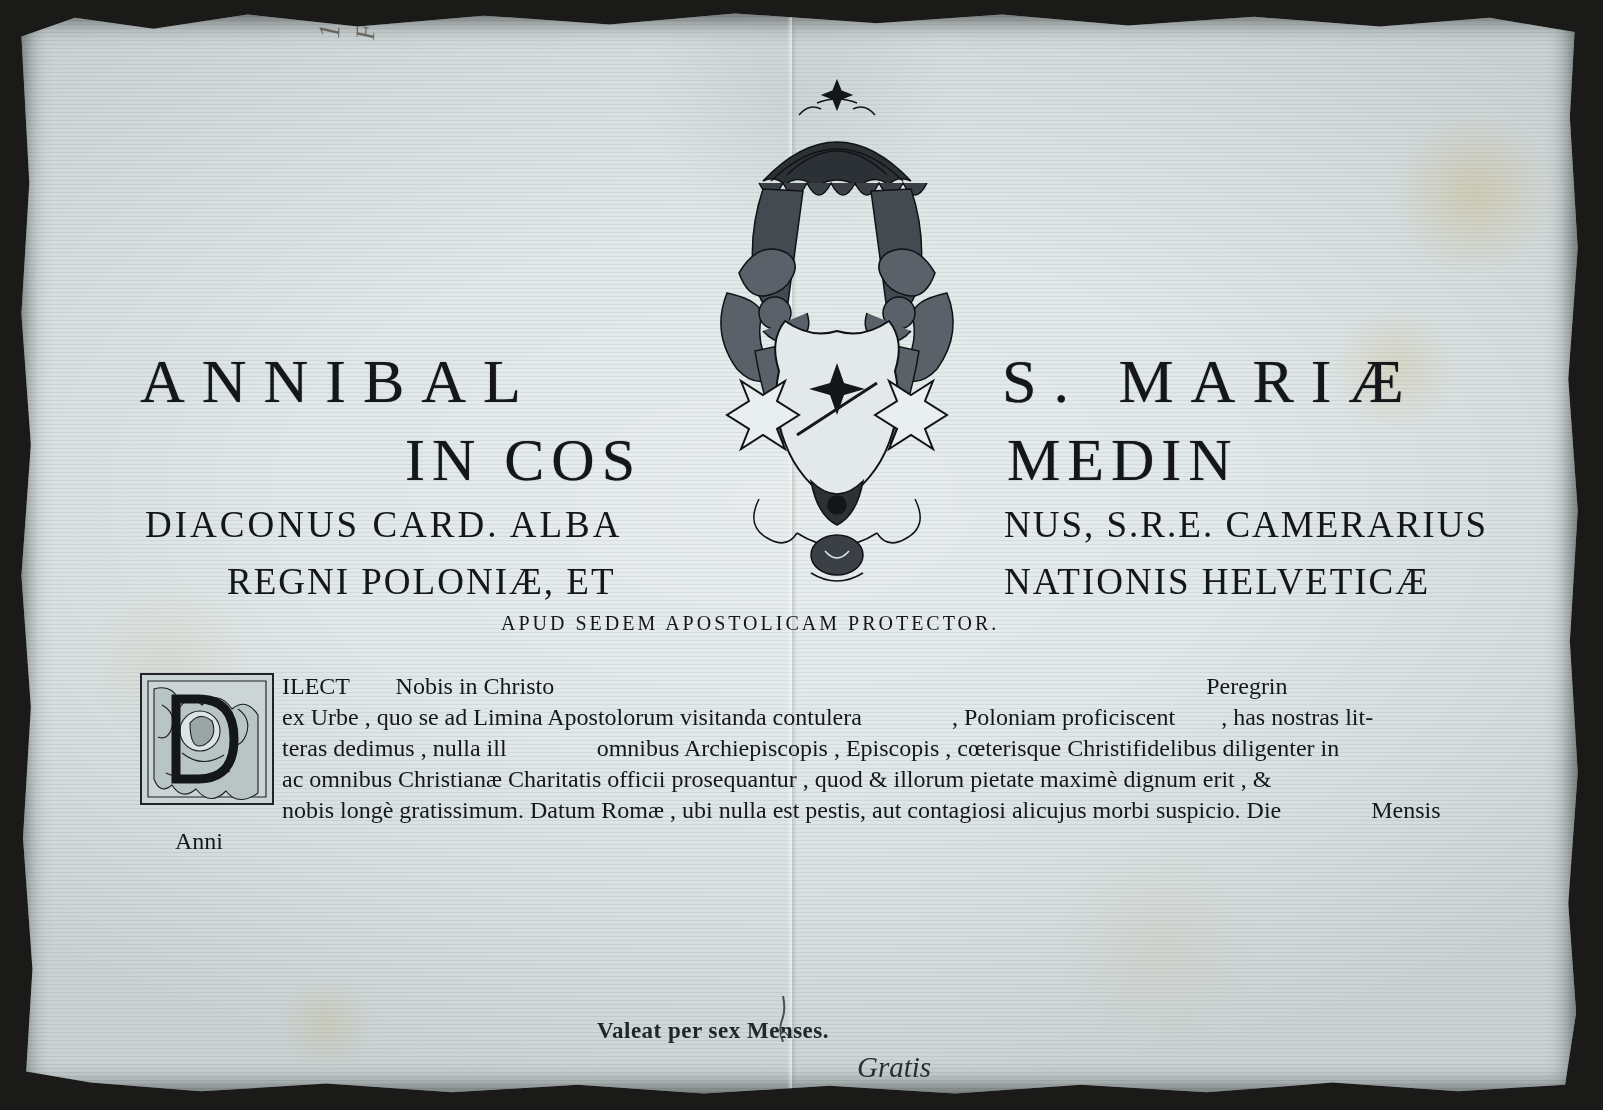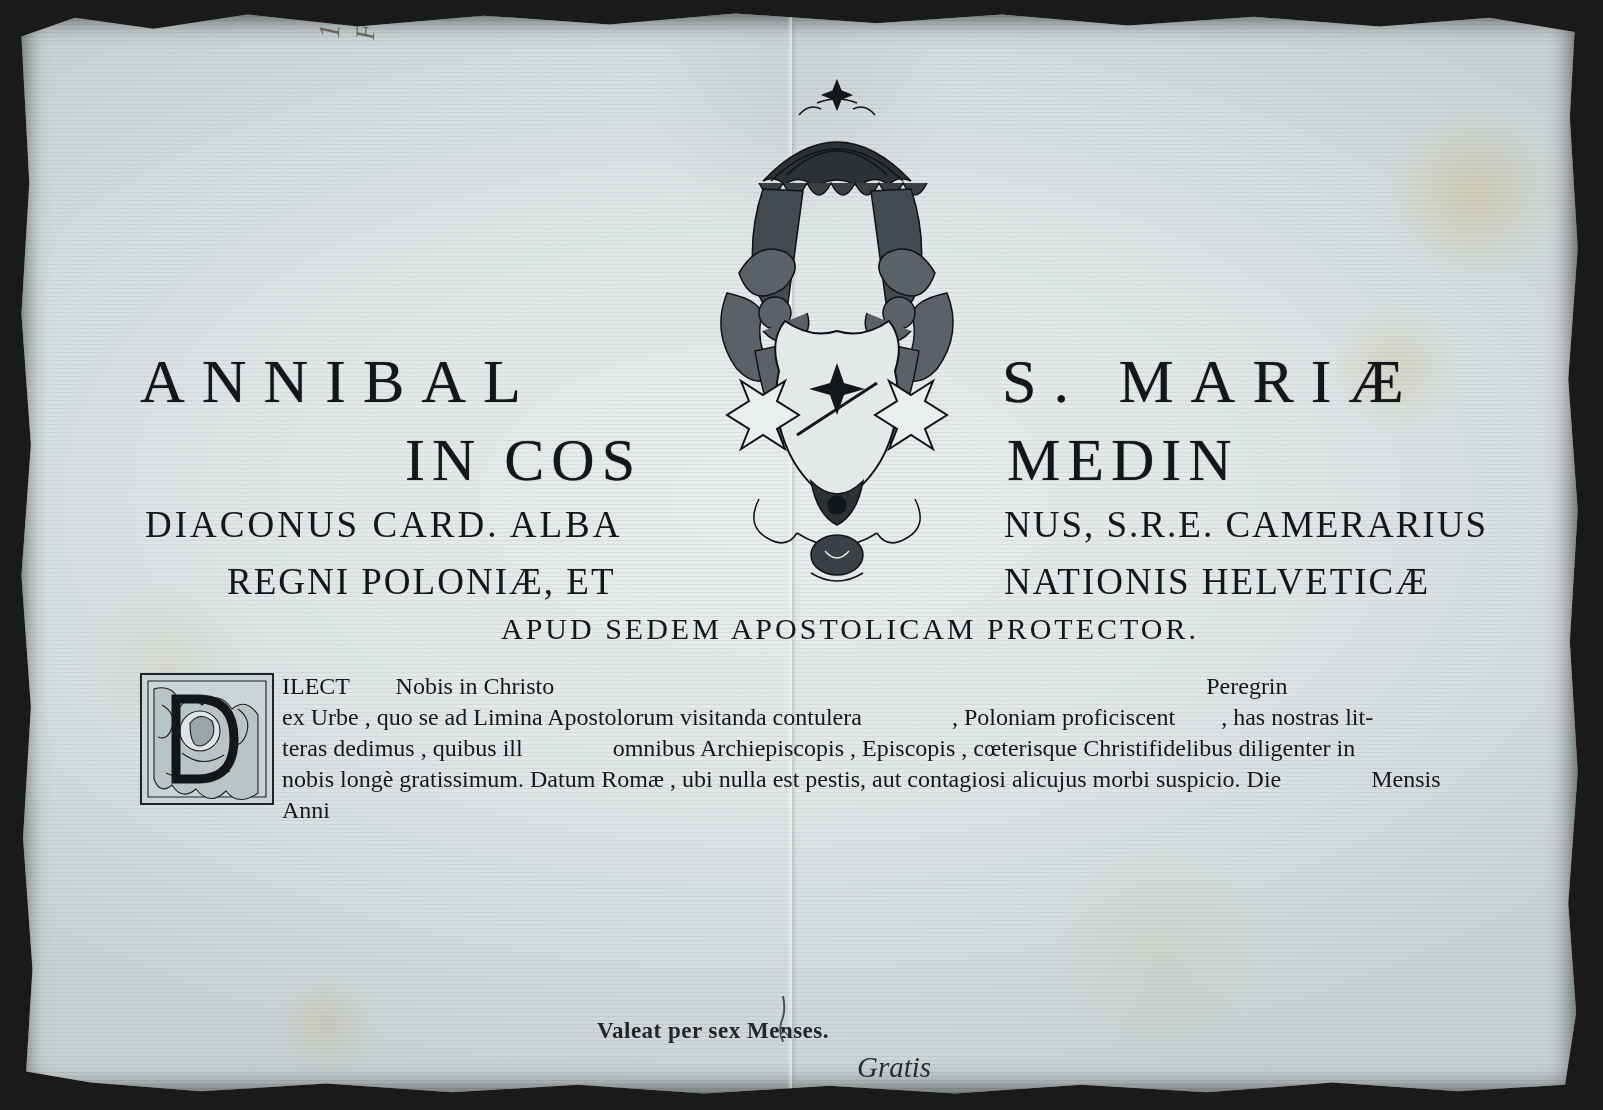--- a/index.html
+++ b/index.html
@@ -142,21 +142,21 @@
   .t-regni {
     left: 215px; top: 552px;
     font-size: 37px; letter-spacing: 2px; text-align: right;
   }
   .t-nationis {
     left: 992px; top: 552px;
     font-size: 37px; letter-spacing: 2px;
   }
   .t-apud {
     left: 489px; top: 604px;
-    font-size: 30px; letter-spacing: 3px;
+    font-size: 20px; letter-spacing: 3px;
   }
 
   
   .body {
     position: absolute;
     left: 128px;
     top: 663px;
     width: 1375px;
     color: #15171b;
     font-size: 24px;
@@ -326,26 +326,27 @@
 
       <span class="line row">
         <span>ex Urbe , quo se ad Limina Apostolorum visitanda contulera</span>
         <span class="gap-m"></span>
         <span>, Poloniam proficiscent</span>
         <span class="gap-s"></span>
         <span>, has nostras lit-</span>
       </span>
 
       <span class="line row">
-        <span>teras dedimus , quibus ill</span>
+        <span>teras dedimus , nulla ill</span>
         <span class="gap-m"></span>
         <span>omnibus Archiepiscopis , Episcopis , cœterisque Christifidelibus diligenter in</span>
       </span>
 
 
+      <span class="line row">ac omnibus Christianæ Charitatis officii prosequantur , quod &amp; illorum pietate maximè dignum erit , &amp;</span>
 
       <span class="line row" style="margin-left:-128px;">
         <span>nobis longè gratissimum.  Datum Romæ , ubi nulla est pestis, aut contagiosi alicujus morbi suspicio. Die</span>
         <span class="gap-m"></span>
         <span>Mensis</span>
       </span>
 
       <span class="line row">Anni</span>
     </div>
 

